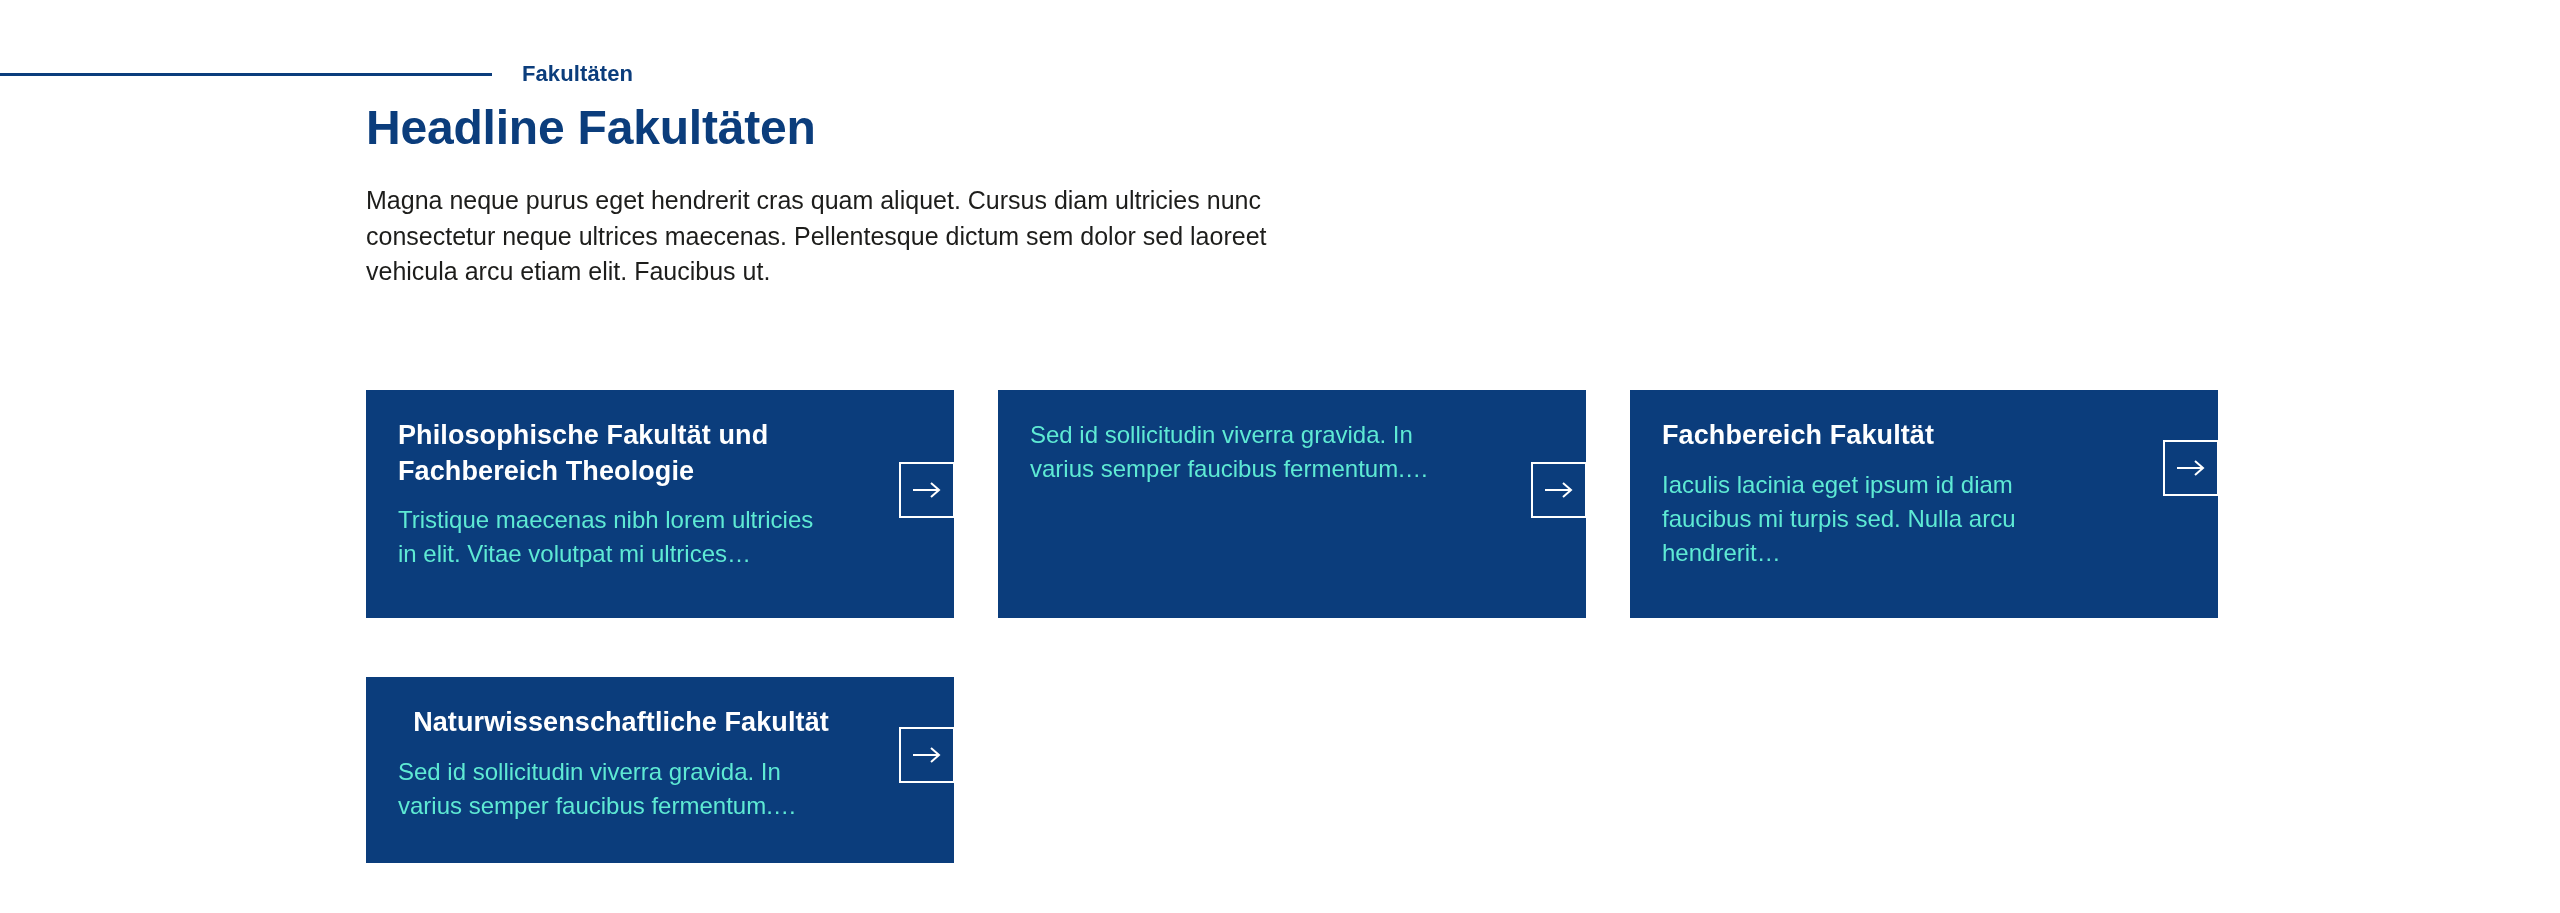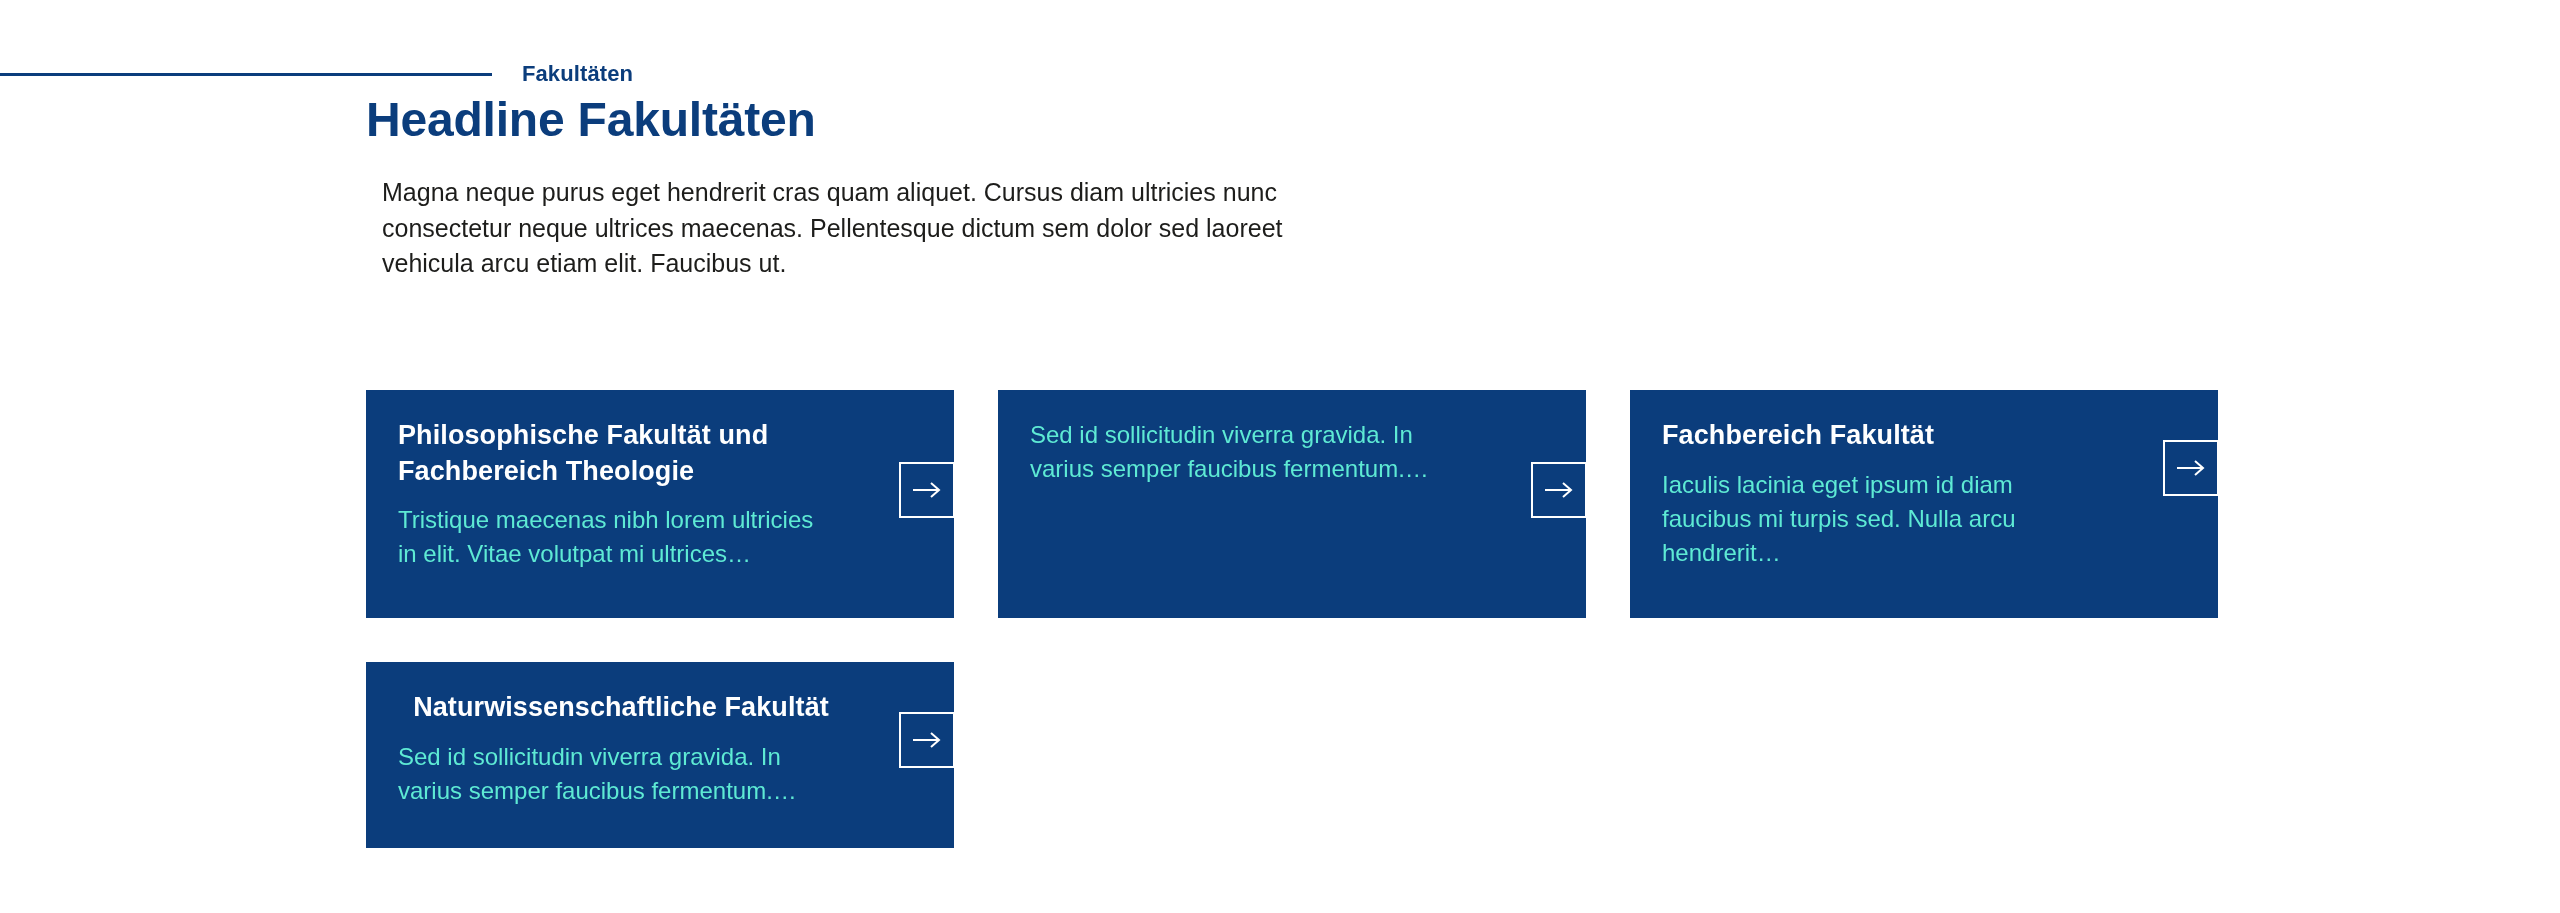--- a/index.html
+++ b/index.html
@@ -43,50 +43,50 @@
     font-weight: bold;
     color: #0b3d7c;
     letter-spacing: 0.1px;
     white-space: nowrap;
   }
 
   
   .content {
     position: absolute;
     left: 366px;
-    top: 92px;
+    top: 100px;
     width: 1890px;
   }
 
   .page-title {
     font-size: 48px;
     line-height: 1.15;
     font-weight: bold;
     color: #0b3d7c;
     margin: 0 0 28px 0;
     letter-spacing: -0.2px;
   }
 
   .intro {
     font-size: 25px;
     line-height: 1.42;
     color: #1d1d1b;
-    margin: 16px;
+    margin: 0;
     max-width: 930px;
   }
 
   
   .card-grid {
     position: absolute;
     left: 366px;
     top: 390px;
     width: 1890px;
     display: flex;
     flex-wrap: wrap;
-    gap: 44px 44px;
+    gap: 59px 44px;
   }
 
   .card {
     position: relative;
     width: 588px;
     min-height: 228px;
     background: #0b3d7c;
     color: #ffffff;
     padding: 28px 30px 26px 32px;
     display: flex;

